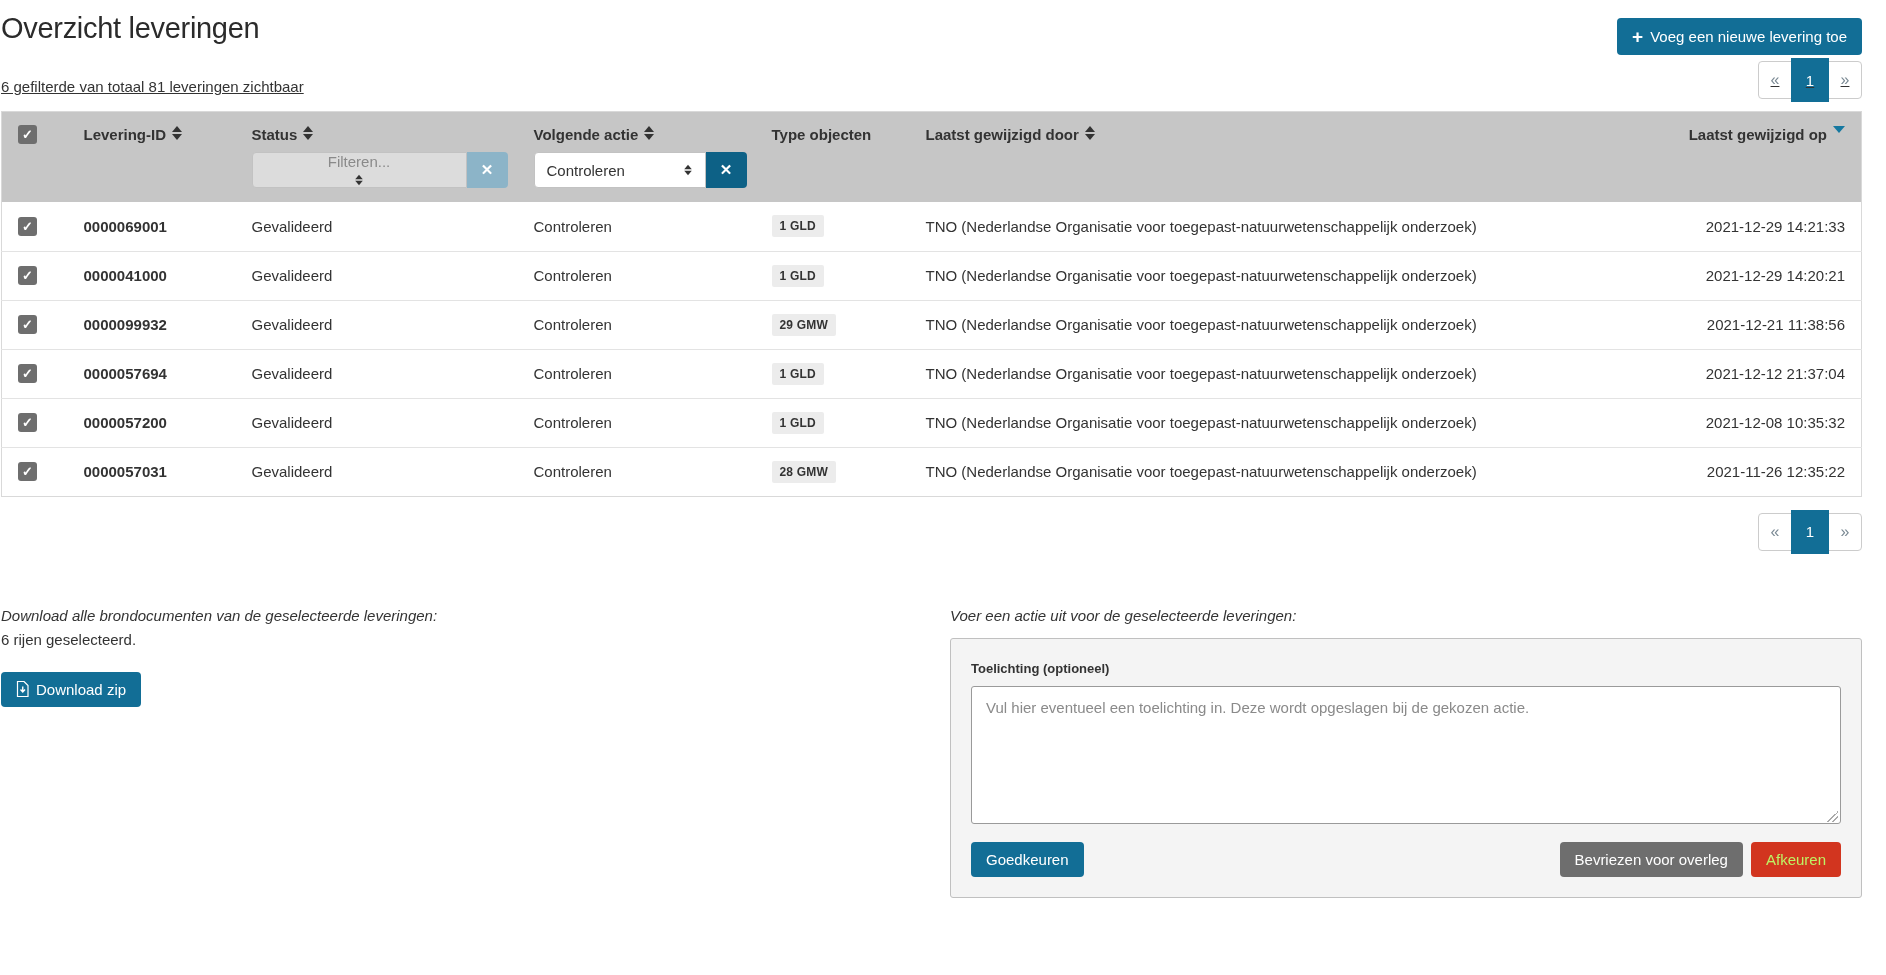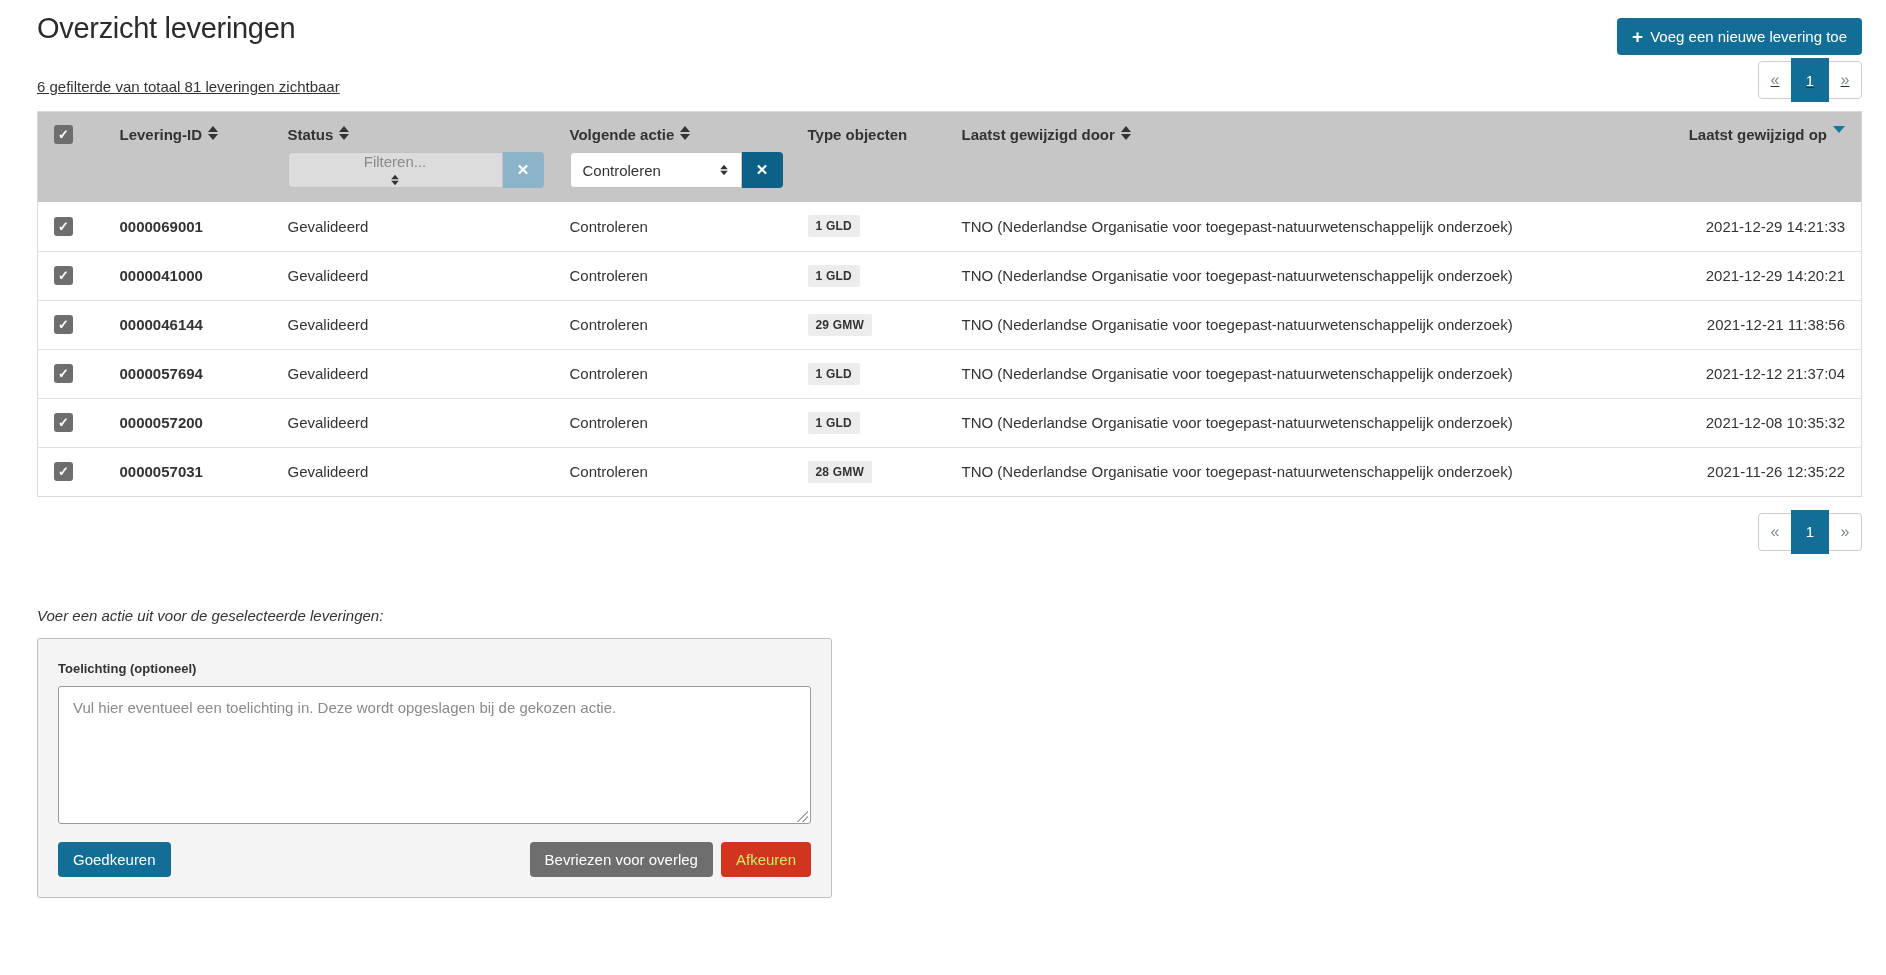--- a/index.html
+++ b/index.html
@@ -9,21 +9,21 @@
     --neutral:#6e6e6e;
     --header-bg:#c6c6c6;
     --badge-bg:#ececec;
     --clear-disabled:#8cb4c8;
     --border:#d9d9d9;
     --text:#333333;
   }
   *{box-sizing:border-box;margin:0;padding:0;}
   html,body{width:1886px;height:975px;overflow:hidden;background:#ffffff;}
   body{font-family:"Liberation Sans",sans-serif;color:var(--text);font-size:15px;}
-  .page{padding:12px 24px 0 1px;margin-left:36px;}
+  .page{padding:12px 24px 0 1px;}
 
   
   .top-row{display:flex;justify-content:space-between;align-items:flex-start;}
   .page-title{font-size:29px;font-weight:400;color:#2b2b2b;letter-spacing:-0.3px;}
   .btn{border:none;border-radius:4px;cursor:pointer;font-family:inherit;font-size:15px;display:inline-flex;align-items:center;gap:7px;}
   .btn-primary{background:var(--primary);color:#fff;}
   .add-btn{padding:9px 15px;margin-top:6px;}
   .plus{font-size:19px;font-weight:700;line-height:1;}
 
   
@@ -69,21 +69,21 @@
   
   .badge{display:inline-block;background:var(--badge-bg);color:#333;font-size:12px;font-weight:700;padding:4px 8px;border-radius:2px;letter-spacing:0.2px;}
 
   .pagination-row{display:flex;justify-content:flex-end;margin-top:16px;}
 
   
   .bottom{display:flex;justify-content:space-between;align-items:flex-start;margin-top:56px;}
   .italic-heading{font-style:italic;font-size:15px;}
   .left-col .count{margin-top:7px;}
   .download-btn{margin-top:24px;padding:9px 15px;}
-  .right-col{width:795px;}
+  .right-col{width:912px;}
   .panel{margin-top:14px;background:#f4f4f4;border:1px solid #c0c0c0;border-radius:3px;padding:22px 20px 20px 20px;}
   .panel-label{font-weight:700;font-size:13px;}
   .ta-wrap{position:relative;margin-top:10px;}
   textarea{width:100%;height:138px;border:1px solid #9a9a9a;border-radius:3px;padding:12px 14px;font-family:inherit;font-size:15px;color:#333;resize:none;background:#fff;}
   textarea::placeholder{color:#8a8a8a;}
   .resize-grip{position:absolute;right:3px;bottom:5px;width:11px;height:11px;background:
     linear-gradient(135deg,transparent 0 50%,#aaa 50% 57%,transparent 57% 72%,#aaa 72% 79%,transparent 79%);}
   .panel-buttons{display:flex;align-items:center;margin-top:15px;}
   .panel-buttons .spacer{flex:1;}
   .action-btn{padding:9px 15px;}
@@ -237,21 +237,21 @@
         <span class="badge">1 GLD</span>
       </td>
       <td>TNO (Nederlandse Organisatie voor toegepast-natuurwetenschappelijk onderzoek)</td>
       <td class="right">2021-12-29 14:20:21</td>
     </tr>
 
     <tr>
       <td>
         <span class="checkbox">✓</span>
       </td>
-      <td class="id-cell">0000046144</td>
+      <td class="id-cell">0000099932</td>
       <td>Gevalideerd</td>
       <td>Controleren</td>
       <td>
         <span class="badge">29 GMW</span>
       </td>
       <td>TNO (Nederlandse Organisatie voor toegepast-natuurwetenschappelijk onderzoek)</td>
       <td class="right">2021-12-21 11:38:56</td>
     </tr>
 
     <tr>
@@ -301,20 +301,31 @@
   <div class="pagination-row">
     <div class="pagination">
       <button class="pg-btn">«</button>
       <button class="pg-current">1</button>
       <button class="pg-btn">»</button>
     </div>
   </div>
 
   <div class="bottom">
 
+    <div class="left-col">
+      <div class="italic-heading">Download alle brondocumenten van de geselecteerde leveringen:</div>
+      <div class="count">6 rijen geselecteerd.</div>
+      <button class="btn btn-primary download-btn">
+        <svg class="dl-icon" width="13" height="16" viewBox="0 0 13 16">
+          <path d="M1.5 0.5 H8 L12 4.5 V15.5 H1.5 Z" fill="none" stroke="#ffffff" stroke-width="1.2"></path>
+          <path d="M6.75 5.5 V10.5 M4.5 8.5 L6.75 11 L9 8.5" fill="none" stroke="#ffffff" stroke-width="1.4"></path>
+        </svg>
+        <span>Download zip</span>
+      </button>
+    </div>
 
     <div class="right-col">
       <div class="italic-heading">Voer een actie uit voor de geselecteerde leveringen:</div>
       <div class="panel">
         <div class="panel-label">Toelichting (optioneel)</div>
         <div class="ta-wrap">
           <textarea placeholder="Vul hier eventueel een toelichting in. Deze wordt opgeslagen bij de gekozen actie." style=""></textarea>
           <span class="resize-grip"></span>
         </div>
         <div class="panel-buttons">

